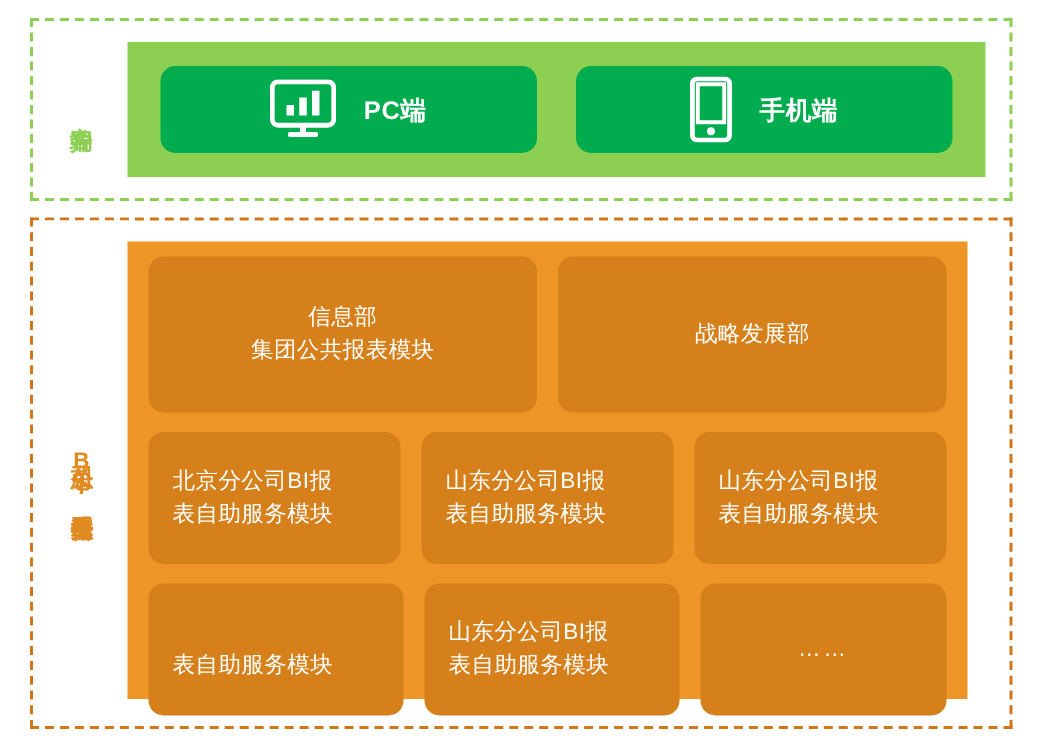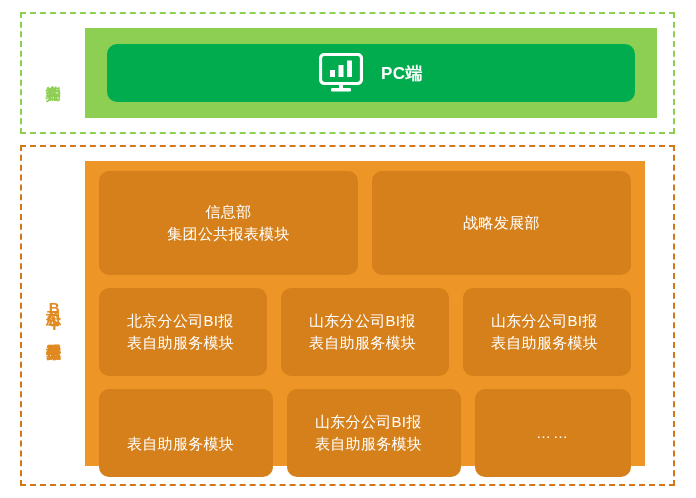--- a/index.html
+++ b/index.html
@@ -143,21 +143,21 @@
     font-size: 15px;
     line-height: 1.45;
     color: #ffffff;
     letter-spacing: 0.3px;
   }
   .module-card.centered-text .module-text {
     text-align: center;
   }
   .module-card.left-text {
     justify-content: flex-start;
-    padding-left: 28px;
+    padding-left: 16px;
   }
   .module-card.left-text .module-text {
     text-align: left;
     max-width: 138px;
   }
   .module-card.ellipsis .module-text {
     font-size: 15px;
     letter-spacing: 2px;
   }
 </style>
@@ -179,20 +179,31 @@
           <rect x="11" y="17" width="5" height="7" fill="#ffffff"></rect>
           <rect x="19.5" y="12" width="5" height="12" fill="#ffffff"></rect>
           <rect x="28" y="7.5" width="5" height="16.5" fill="#ffffff"></rect>
           <rect x="20" y="30.5" width="4" height="4.5" fill="#ffffff"></rect>
           <rect x="12" y="35" width="20" height="3.4" rx="1.2" fill="#ffffff"></rect>
         </svg>
       </span>
       <span class="client-card-label">PC端</span>
     </div>
 
+    <div class="client-card">
+      <span class="client-icon">
+        <svg width="28" height="44" viewBox="0 0 28 44" xmlns="http://www.w3.org/2000/svg">
+          <rect x="1.6" y="1.6" width="24.8" height="40.8" rx="3.2" ry="3.2" fill="none" stroke="#ffffff" stroke-width="3.2"></rect>
+          <rect x="6" y="6" width="16" height="25" fill="none" stroke="#ffffff" stroke-width="0"></rect>
+          <path d="M5.2 5.2 H22.8 V30.5 H5.2 Z" fill="none" stroke="#ffffff" stroke-width="2.6"></path>
+          <circle cx="14" cy="36.5" r="2.6" fill="#ffffff"></circle>
+        </svg>
+      </span>
+      <span class="client-card-label">手机端</span>
+    </div>
 
   </div>
 </div>
 
 <div class="platform-section">
 
   <div class="platform-label">
     <span class="vlabel-orange">总公司BI数据服务平台</span>
   </div>
 

